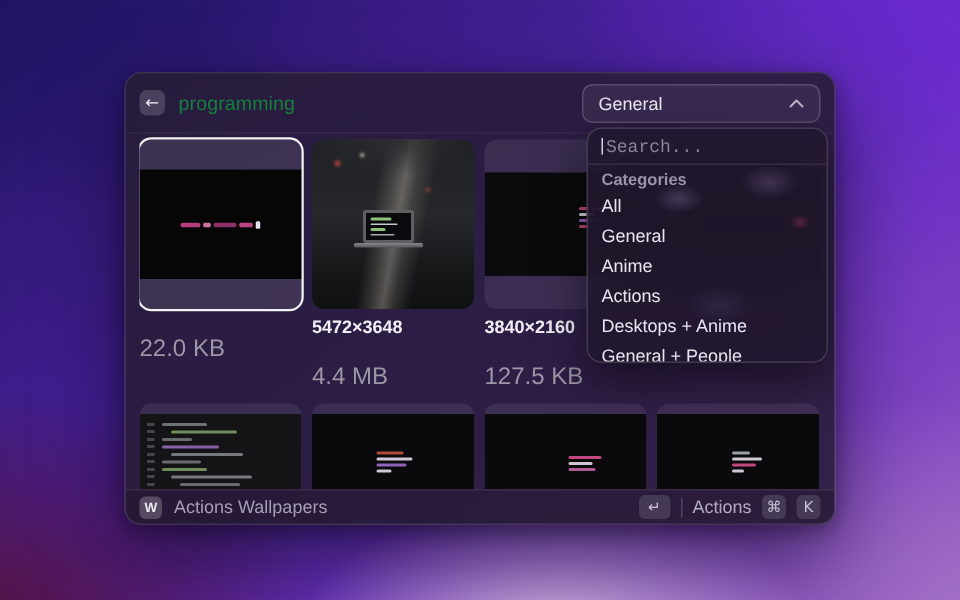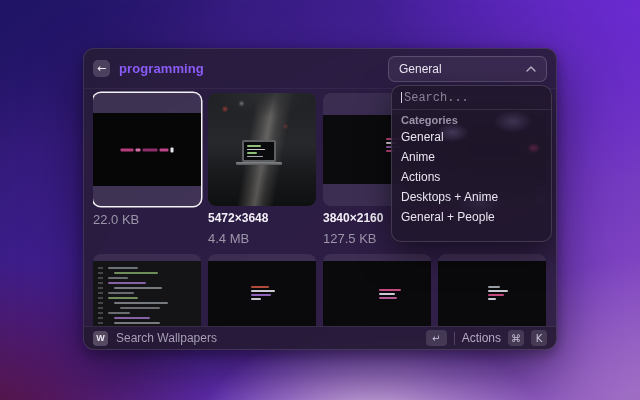--- a/index.html
+++ b/index.html
@@ -32,21 +32,21 @@
     position:absolute; left:0; right:0; top:0; height:40px;
     display:flex; align-items:center; padding:0 9px;
     border-bottom:1px solid rgba(255,255,255,0.05);
   }
   .back-btn {
     width:17px; height:17px; border-radius:5px; flex:0 0 auto;
     background:rgba(255,255,255,0.17); color:#efecf4;
     display:flex; align-items:center; justify-content:center;
     font-size:11px; line-height:1; cursor:default;
   }
-  .title { margin-left:9px; font-size:13px; font-weight:700; color:#8b5cf6; letter-spacing:.1px; }
+  .title { margin-left:9px; font-size:13px; font-weight:400; color:#15803d; letter-spacing:.1px; }
   .spacer { flex:1; }
   .dropdown-btn {
     width:159px; height:26px; border-radius:7px;
     background:rgba(255,255,255,0.06); border:1px solid rgba(255,255,255,0.17);
     display:flex; align-items:center; padding:0 10px;
     font-size:12px; color:#ece8f2;
   }
   .dropdown-btn .chev { margin-left:auto; display:flex; }
 
   
@@ -55,21 +55,21 @@
   .row1 { margin-top:4px; }
   .row2 { margin-top:8px; }
   .cell { width:108px; flex:0 0 auto; }
   .tile {
     position:relative; width:108px; height:113px; border-radius:8px;
     background:rgba(255,255,255,0.075); overflow:hidden;
   }
   .tile.short { height:82px; border-radius:8px 8px 0 0; }
   .tile.selected { background:rgba(255,255,255,0.10); box-shadow:0 0 0 1.5px rgba(255,255,255,0.95); }
   .res { margin-top:5px; font-size:12px; font-weight:700; color:#f2eff6; }
-  .size { margin-top:6px; font-size:13px; color:#9d96a8; }
+  .size { margin-top:18px; font-size:16px; color:#9d96a8; }
 
   .img { position:absolute; left:0; right:0; background:#060607; }
   .img.letterbox1 { top:20px; height:73px; }
   .img.letterbox2 { top:22px; height:69px; }
   .img.letterbox3 { top:7px; height:70px; background:#0a0a0c; }
   .img.fillEditor { top:7px; bottom:0; background:#141417; }
 
   .codeline-row { position:absolute; display:flex; gap:2px; align-items:center; }
   .cl { display:block; height:2px; border-radius:1px; }
   .cl3 { height:3px; }
@@ -292,39 +292,42 @@
   </div>
 
   <div class="popup">
     <div class="popup-search">
       <span class="caret"></span>
       <span class="placeholder">Search...</span>
     </div>
     <div class="popup-sep"></div>
     <div class="section-label">Categories</div>
     <div class="option">
+        <span>All</span>
+      </div>
+    <div class="option">
         <span>General</span>
       </div>
     <div class="option">
         <span>Anime</span>
       </div>
     <div class="option">
         <span>Actions</span>
       </div>
     <div class="option">
         <span>Desktops + Anime</span>
       </div>
     <div class="option">
         <span>General + People</span>
       </div>
   </div>
 
   <div class="footer">
     <div class="app-icon">W</div>
-    <div class="app-name">Search Wallpapers</div>
+    <div class="app-name">Actions Wallpapers</div>
     <div class="footer-right">
       <span class="key wide">↵</span>
       <span class="vdiv"></span>
       <span class="actions-label">Actions</span>
       <span class="key">⌘</span>
       <span class="key">K</span>
     </div>
   </div>
 
 </div>

